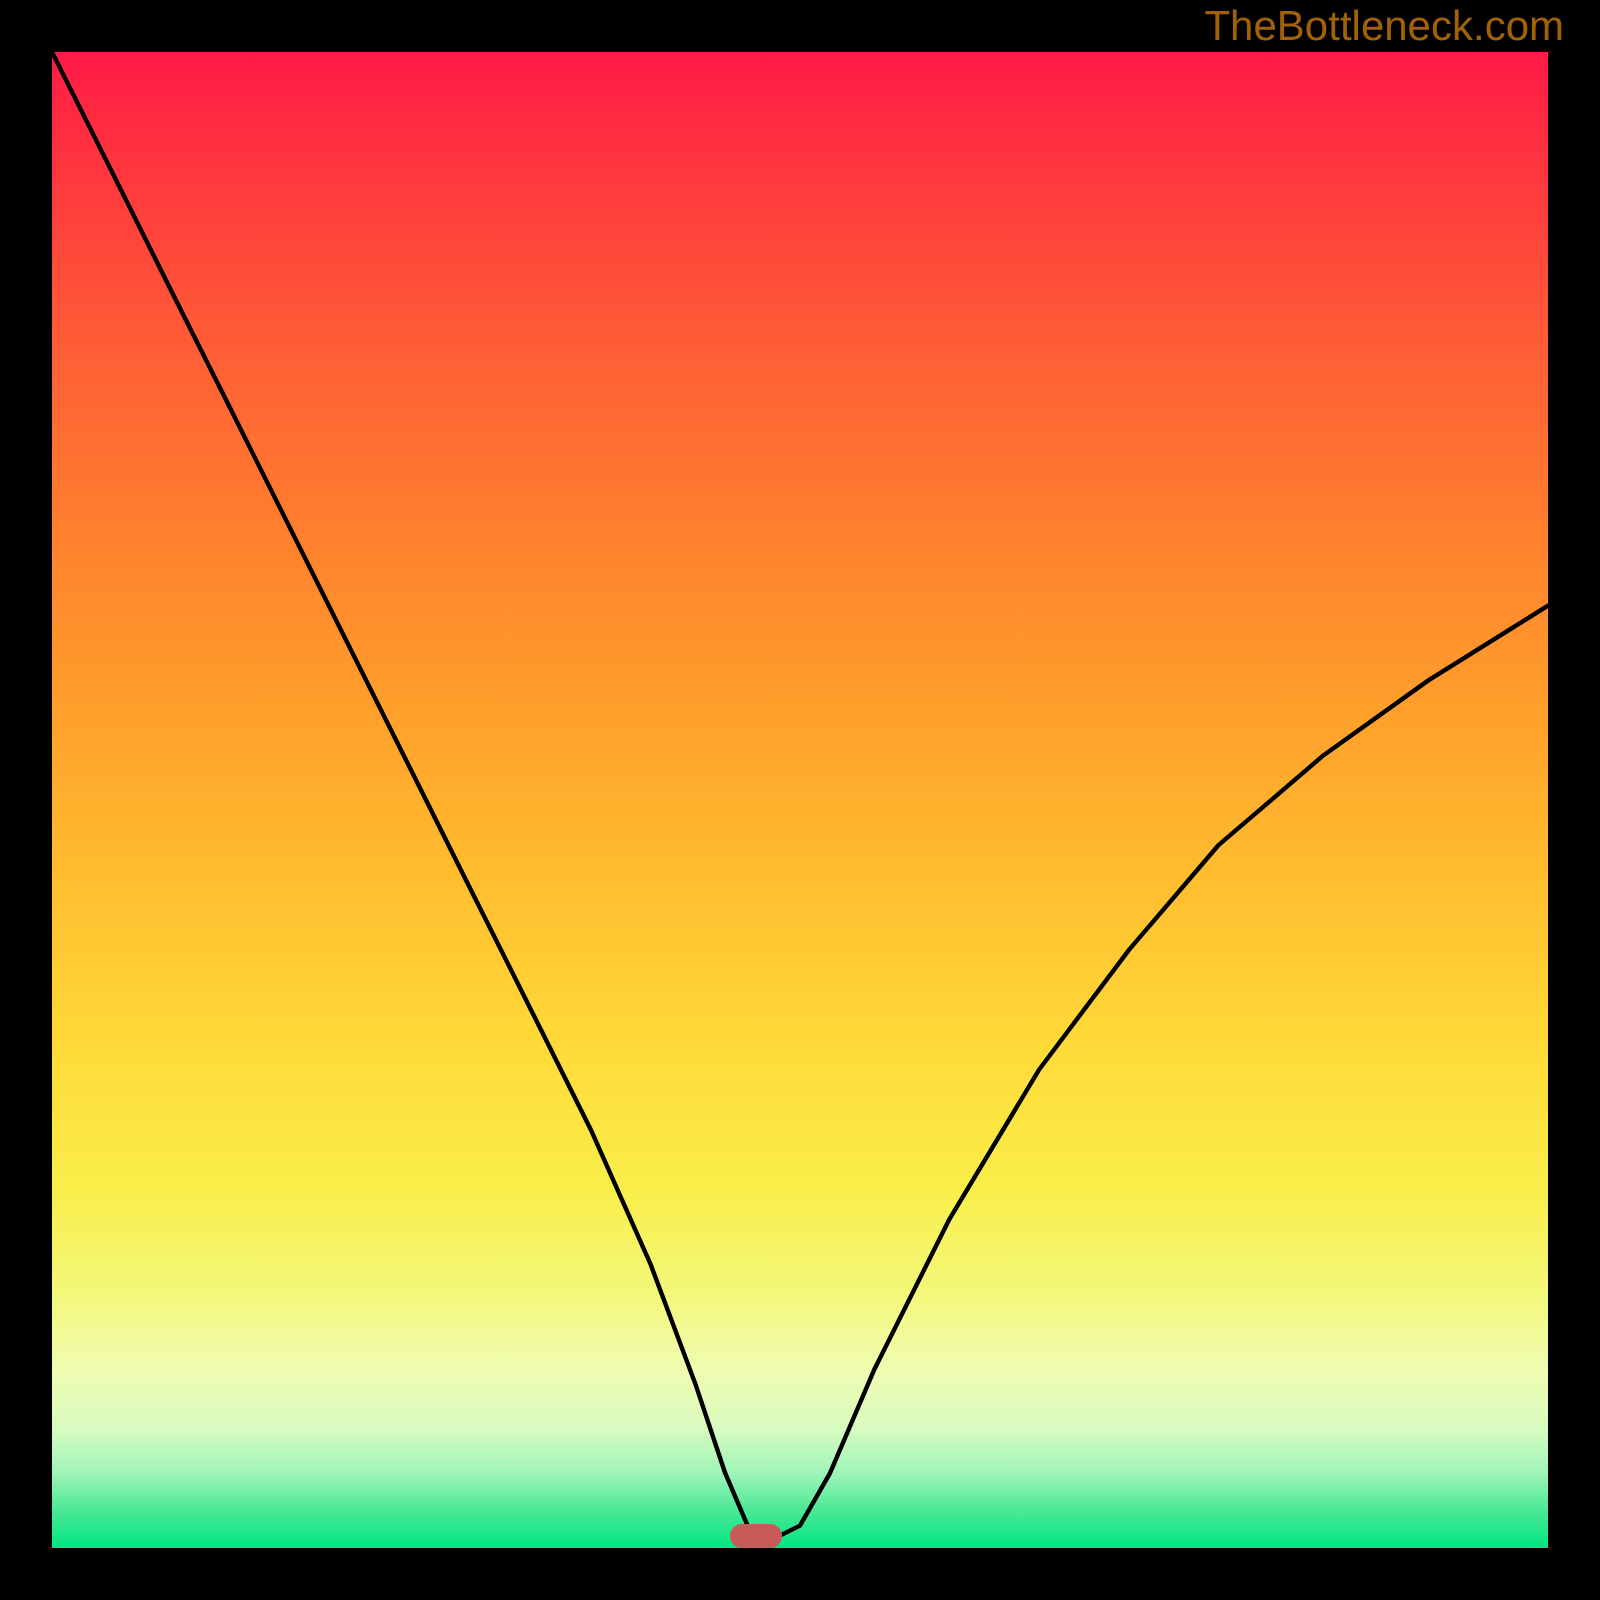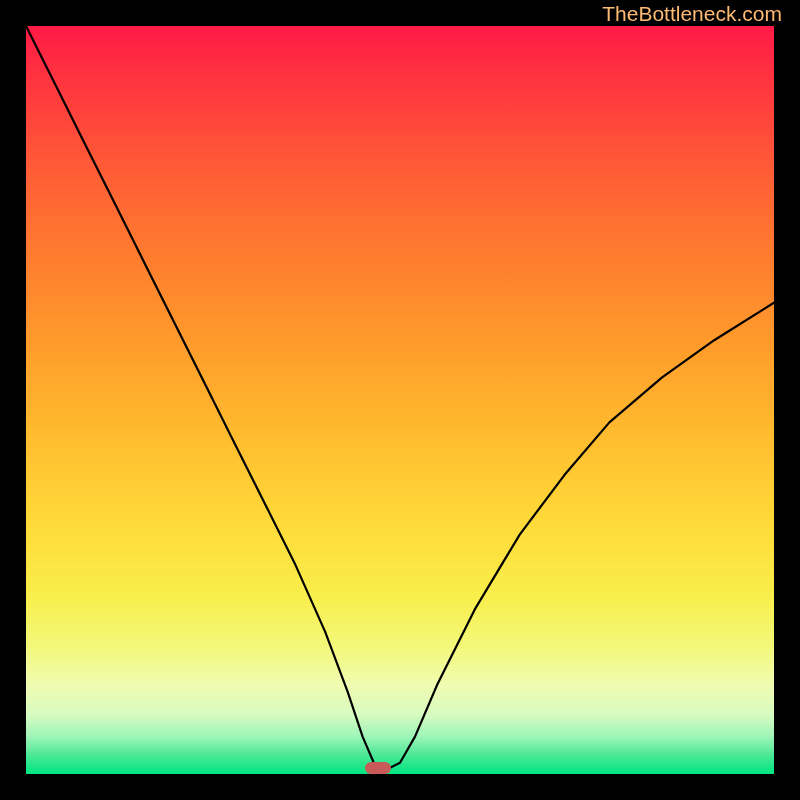--- a/index.html
+++ b/index.html
@@ -8,21 +8,21 @@
     width: 800px;
     height: 800px;
     background: #000;
     position: relative;
     font-family: Arial, sans-serif;
   }
   .watermark {
     position: absolute;
     top: 2px;
     right: 18px;
-    color: #fdba74;
+    color: #a16207;
     font-size: 21px;
     font-weight: 500;
     z-index: 10;
   }
   .plot-area {
     position: absolute;
     left: 26px;
     top: 26px;
     width: 748px;
     height: 748px;

